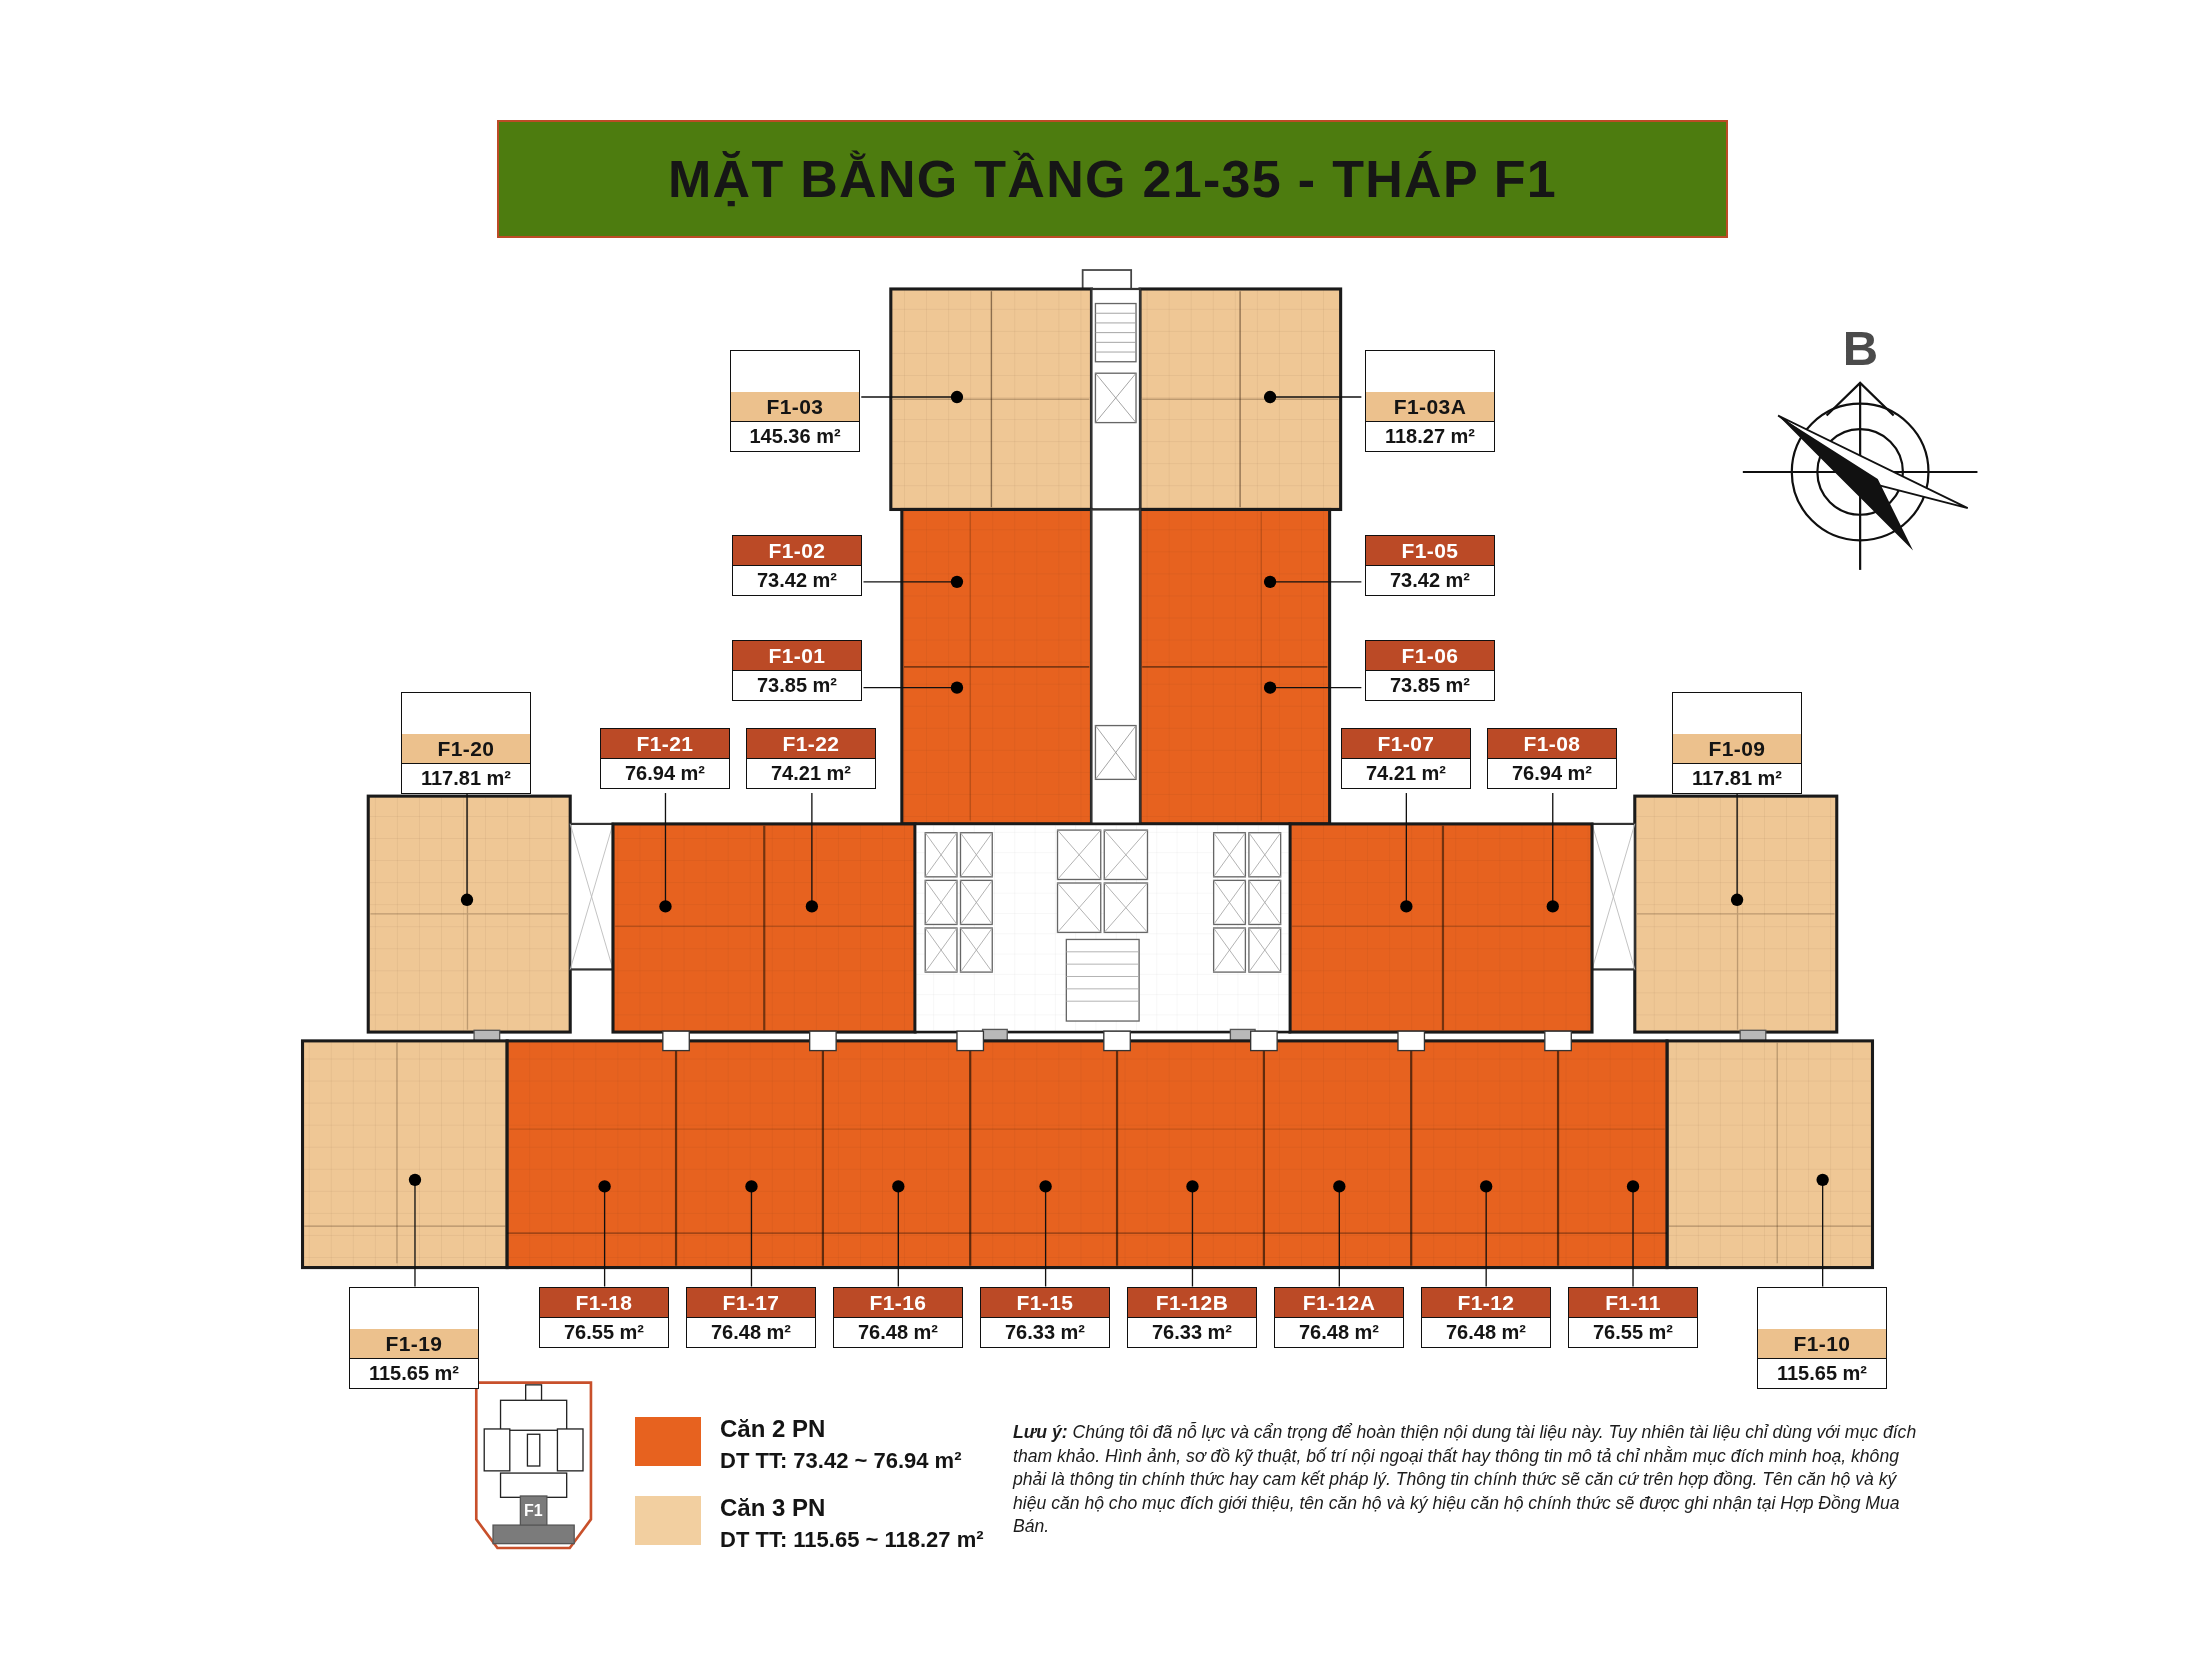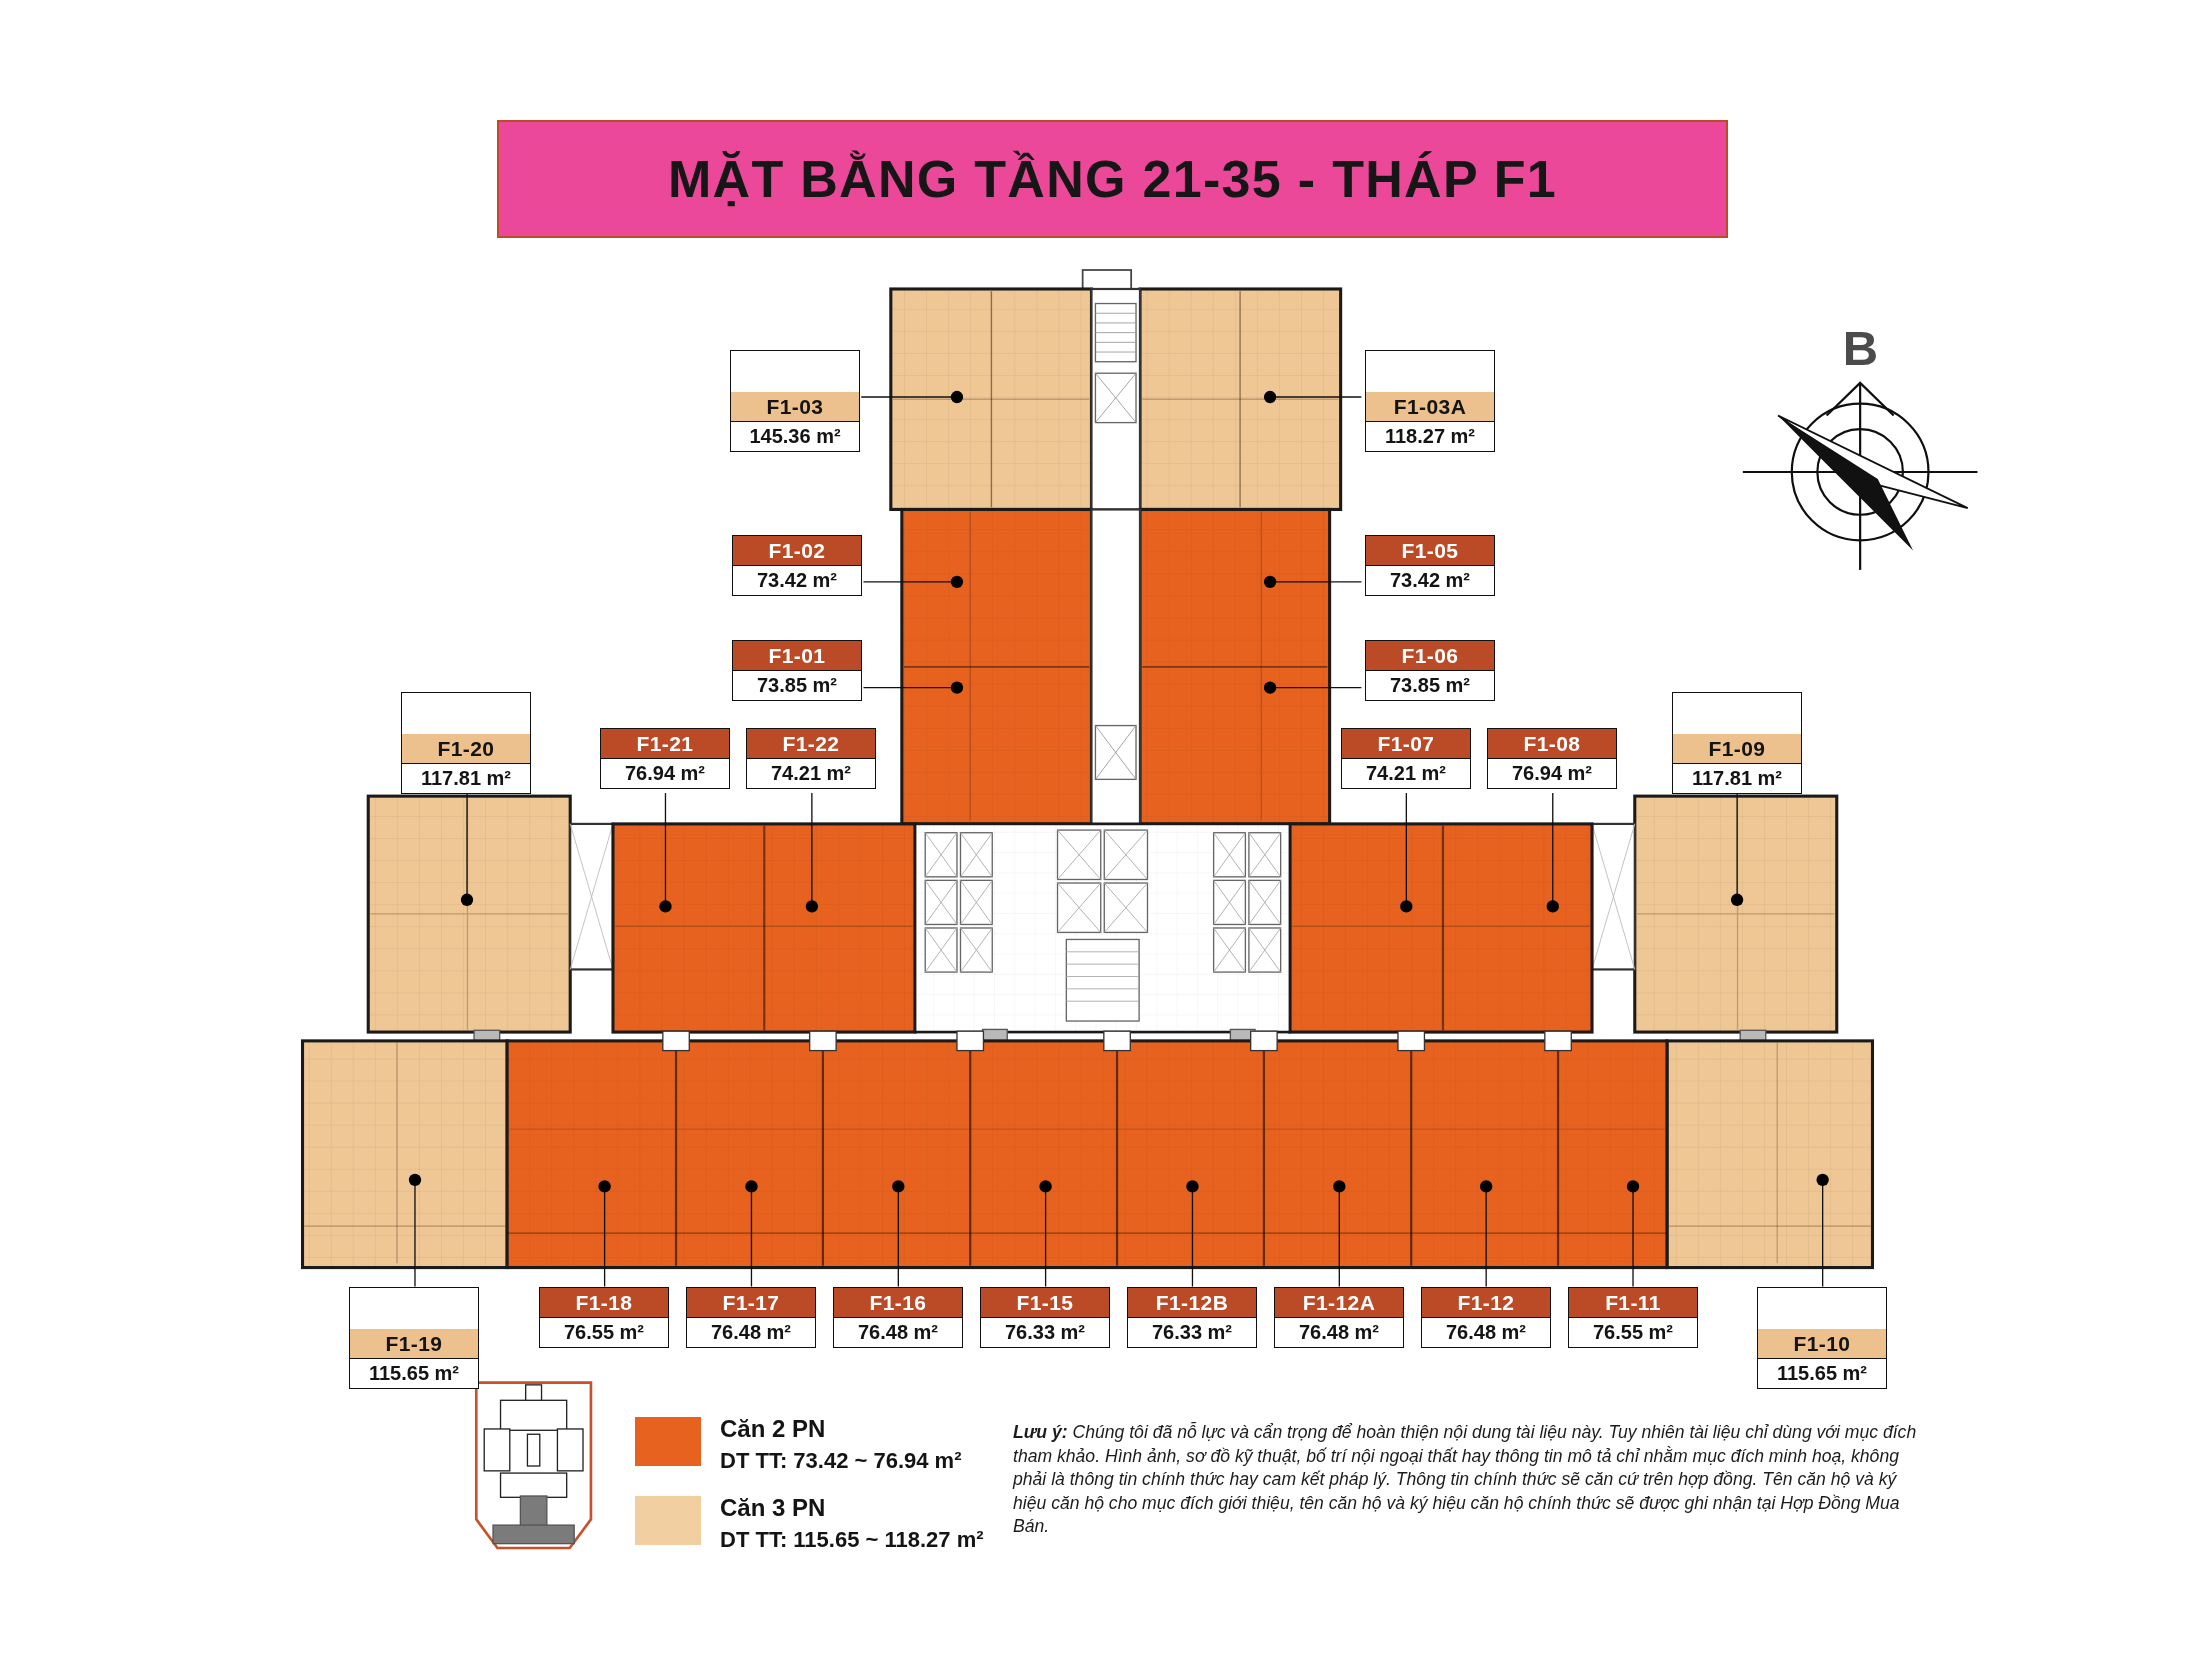--- a/index.html
+++ b/index.html
@@ -1,21 +1,21 @@
 <!DOCTYPE html>
 <html style="font-size:7px"><head>
 <meta charset="utf-8">
 <style>
   html,body{margin:0;padding:0;background:#fff;}
   body{width:2205px;height:1654px;position:relative;overflow:hidden;
        font-family:"Liberation Sans","DejaVu Sans",sans-serif;}
   .abs{position:absolute;}
   
   .title-wrap{left:497px;top:120px;width:1231px;height:118px;display:flex;
-              border:2.6px solid #bc4b26;background:#ec4899;box-sizing:border-box;flex-direction:column;}
+              border:2.6px solid #bc4b26;background:#4d7c0f;box-sizing:border-box;flex-direction:column;}
   .title-main{flex:1;display:flex;align-items:center;justify-content:center;
               font-size:52px;font-weight:800;letter-spacing:1.3px;color:#161616;white-space:nowrap;}
   .title-badge{width:289px;background:#bc4b26;color:#fff;display:flex;align-items:center;
                justify-content:center;font-size:52px;font-weight:800;letter-spacing:0.9px;}
   
   .unit-label{position:absolute;width:128px;border:1.8px solid #101010;background:#fff;z-index:5;}
   .unit-label .hd{height:29px;display:flex;align-items:center;justify-content:center;
                   font-weight:800;font-size:21px;letter-spacing:0.4px;border-bottom:1.8px solid #101010;}
   .unit-label.orange .hd{background:#bb4a26;color:#ffffff;}
   .unit-label.tan .hd{background:#ecc18d;color:#141414;margin-top:41px;}
@@ -28,21 +28,21 @@
   .legend-swatch{position:absolute;width:66px;height:49px;z-index:5;}
   .legend-name{position:absolute;font-size:24px;font-weight:800;color:#141414;z-index:5;white-space:nowrap;}
   .legend-range{position:absolute;font-size:22px;font-weight:800;color:#141414;z-index:5;white-space:nowrap;}
   
   .notes{left:1013px;top:1421px;width:917px;z-index:5;color:#1c1c1c;}
   .notes p{margin:0;font-size:17.6px;line-height:1.34;font-style:italic;}
   .notes p + p{margin-top:19.4px;}
   .notes b{font-weight:800;}
   
   .keyplan-f1{left:520px;top:1502px;width:26.5px;text-align:center;font-size:16px;
-              font-weight:800;color:#ffffff;z-index:6;margin-top:46px;}
+              font-weight:800;color:#ffffff;z-index:6;}
   svg{position:absolute;left:0;top:0;z-index:1;}
 </style>
 </head>
 <body>
 
 <svg width="2205" height="1654" viewBox="0 0 5000 3750">
   <defs>
     <pattern id="grid" width="50" height="50" patternUnits="userSpaceOnUse">
       <path d="M50 0H0V50" fill="none" stroke="rgba(70,35,10,0.13)" stroke-width="2"></path>
     </pattern>

